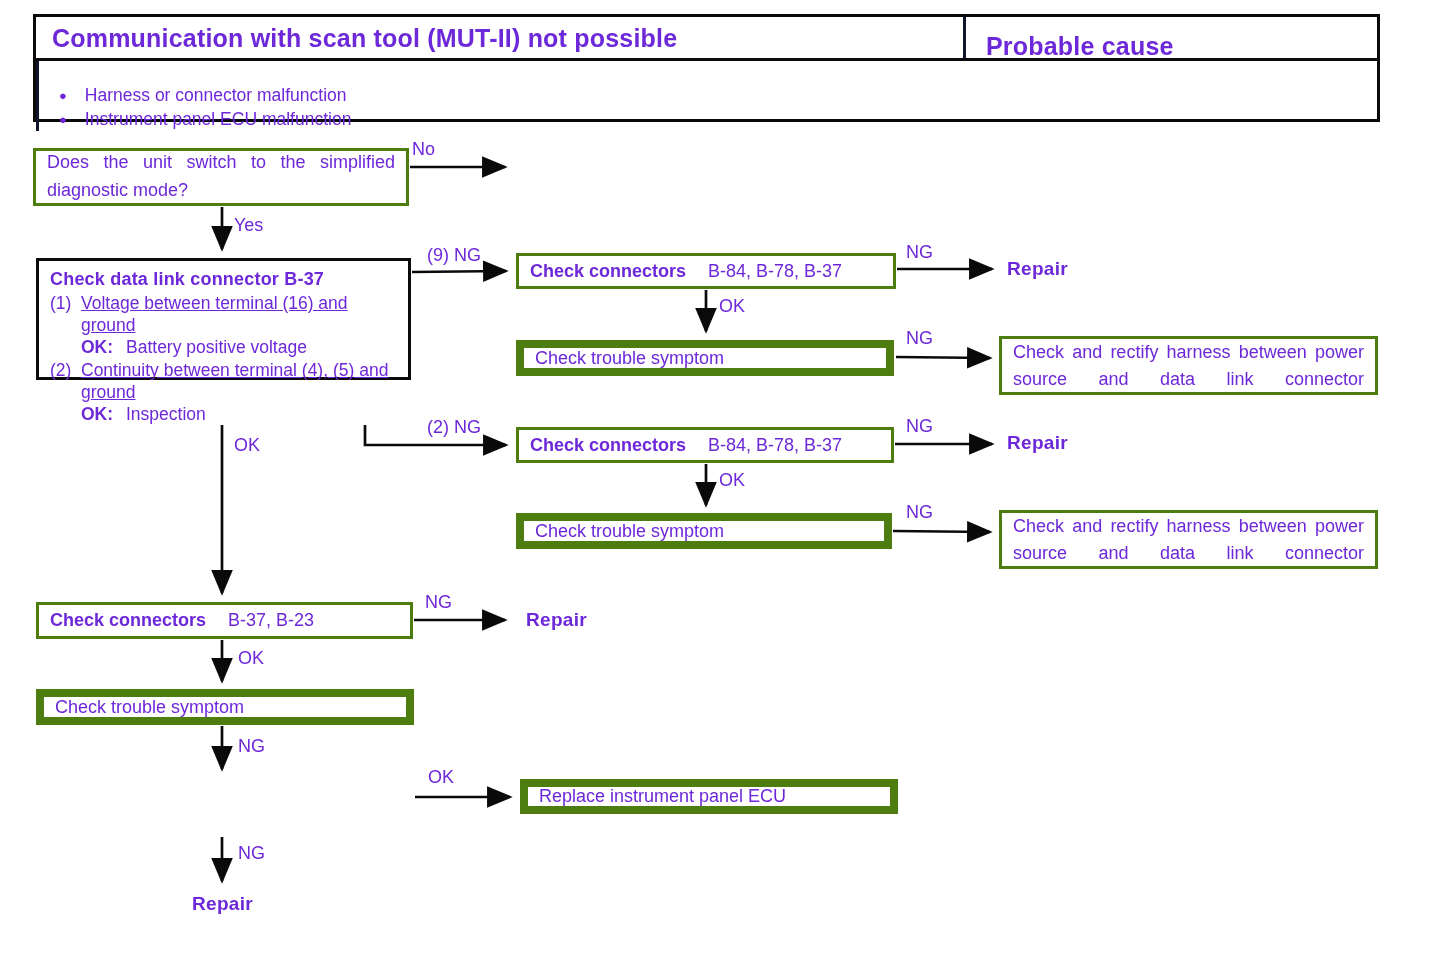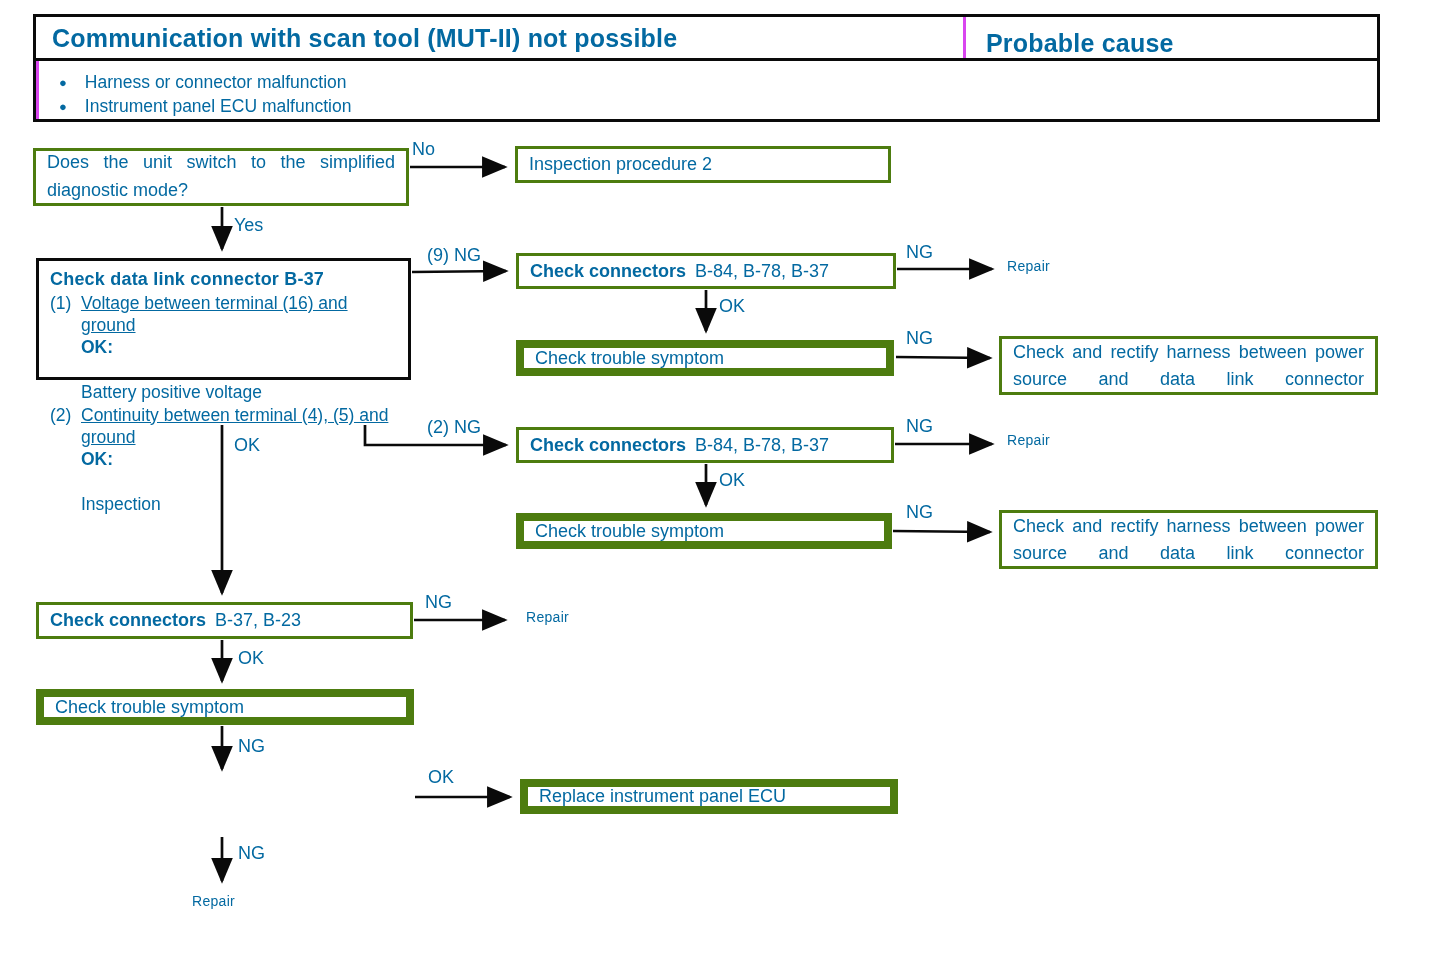--- a/index.html
+++ b/index.html
@@ -1,59 +1,59 @@
 <!DOCTYPE html>
 <html><head>
 <meta charset="utf-8">
 <style>
   html,body{margin:0;padding:0;background:#e8e8e8;}
   .page{
     position:relative;width:1440px;height:966px;background:#ffffff;
-    font-family:"Liberation Sans",sans-serif;color:#0369a1;overflow:hidden;
+    font-family:"Liberation Sans",sans-serif;color:#6d28d9;overflow:hidden;
   }
   
   .hdr{
     position:absolute;left:33px;top:14px;width:1347px;height:108px;
     border:3px solid #0a0a0a;box-sizing:border-box;display:flex;flex-direction:column;
     background:#fff;
   }
   .hdr-row{display:flex;flex-direction:row;box-sizing:border-box;}
   .hdr-row.title{height:44px;border-bottom:3px solid #0a0a0a;}
   .hdr-row.body{flex:1;}
   .hdr-cell-l{flex:1;box-sizing:border-box;display:flex;align-items:center;padding:2px 14px 0 16px;}
-  .hdr-cell-r{width:414px;box-sizing:border-box;border-left:3px solid #d946ef;display:flex;align-items:flex-end;padding:2px 10px 0 20px;}
+  .hdr-cell-r{width:414px;box-sizing:border-box;border-left:3px solid #0f172a;display:flex;align-items:flex-start;padding:15px 10px 0 20px;}
   .hdr-title{font-size:25px;font-weight:bold;letter-spacing:.2px;white-space:nowrap;}
   .hdr-desc{font-size:17.5px;line-height:1.45;max-width:880px;align-self:flex-start;padding-top:9px;}
   .cause-list{list-style:none;margin:0;padding:2px 0 0 0;align-self:flex-start;padding-top:8px;}
   .cause-item{display:flex;align-items:baseline;font-size:17.5px;line-height:1.35;}
   .bullet{font-size:13px;padding-right:18px;position:relative;top:-1px;}
   
   .flowbox{
     position:absolute;background:#fff;border:8px solid #4d7c0f;box-sizing:border-box;
     font-size:18px;line-height:1.25;display:flex;align-items:center;padding:4px 11px;
   }
   .flowbox.thick{border-width:3.5px;}
-  .flowbox .lead{font-weight:bold;padding-right:9px;white-space:nowrap;}
+  .flowbox .lead{font-weight:bold;padding-right:22px;white-space:nowrap;}
   .flowbox .rest{white-space:nowrap;}
   .justify2{display:block;text-align:justify;text-align-last:justify;line-height:1.5;}
   .qtext{display:block;text-align:justify;line-height:1.55;}
   
   .bigbox{
     position:absolute;background:#fff;border:3.5px solid #0a0a0a;box-sizing:border-box;
     font-size:17.5px;line-height:1.27;padding:7px 10px 6px 11px;
   }
   .b-title{font-weight:bold;font-size:18px;letter-spacing:.2px;margin-bottom:1px;}
   .step{display:flex;}
   .step .num{flex:0 0 31px;}
   .step .stext{flex:1;text-decoration:underline;}
-  .okline{margin-left:31px;display:flex;flex-direction:column;}
+  .okline{margin-left:31px;display:flex;}
   .okline .okl{font-weight:bold;flex:0 0 45px;}
   
   .lbl{position:absolute;font-size:18px;white-space:nowrap;}
-  .lbl.b{font-weight:normal;font-size:14px;letter-spacing:.3px;}
+  .lbl.b{font-weight:bold;font-size:19px;letter-spacing:.3px;}
   svg.wires{position:absolute;left:0;top:0;}
 </style>
 </head>
 <body>
 
 <div class="page">
 
   <div class="hdr">
     <div class="hdr-row title">
       <div class="hdr-cell-l">
@@ -102,23 +102,20 @@
       <line x1="222" y1="726" x2="222" y2="769" marker-end="url(#ah)"></line>
       <line x1="415" y1="797" x2="510" y2="797" marker-end="url(#ah)"></line>
       <line x1="222" y1="837" x2="222" y2="881" marker-end="url(#ah)"></line>
     </g>
   </svg>
 
   <div class="flowbox thick" style="left:33px;top:148px;width:376px;height:58px;">
     <span class="qtext">Does the unit switch to the simplified diagnostic mode?</span>
   </div>
 
-  <div class="flowbox thick" style="left:515px;top:146px;width:376px;height:37px;">
-    <span>Inspection procedure 2</span>
-  </div>
 
   <div class="bigbox" style="left:36px;top:258px;width:375px;height:122px;">
     <div class="b-title">Check data link connector B-37</div>
     <div class="step">
       <span class="num">(1)</span>
       <span class="stext">Voltage between terminal (16) and ground</span>
     </div>
     <div class="okline">
       <span class="okl">OK:</span>
       <span>Battery positive voltage</span>

